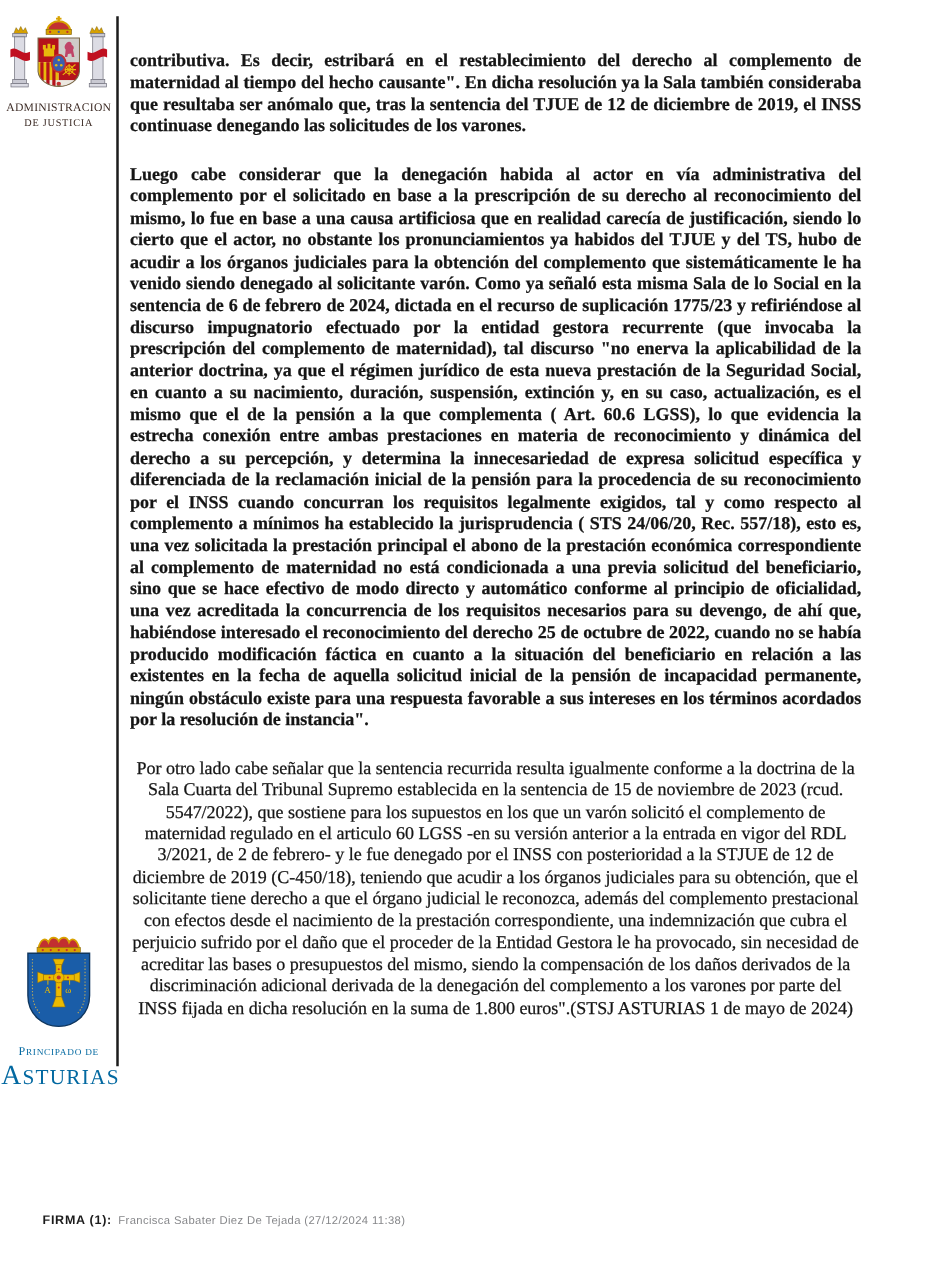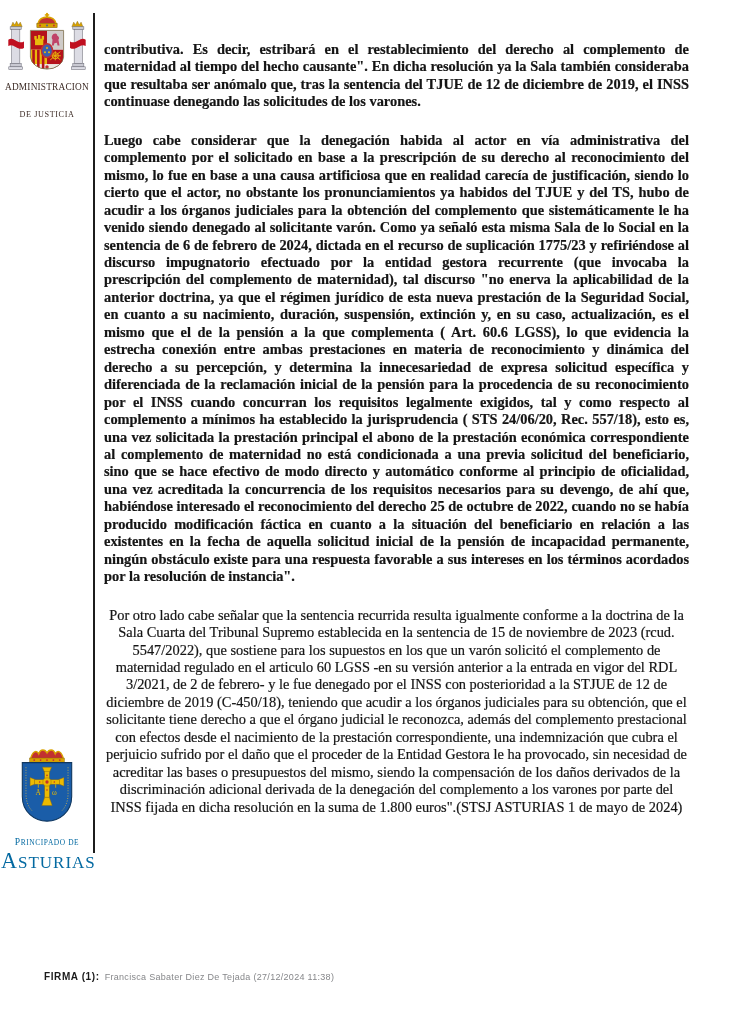--- a/index.html
+++ b/index.html
@@ -22,39 +22,39 @@
   
   .vrule{position:absolute;left:93px;top:13px;width:1.5px;height:840px;background:var(--rule);}
 
   
   .emblem-block{position:absolute;width:92px;text-align:center;}
   .emblem-block svg{display:block;margin:0 auto;}
   .spain-block{left:1px;top:12px;}
   .ast-block{left:1px;top:747px;}
   .cap{font-family:"Liberation Serif", serif;color:var(--emblem-text);line-height:1.15;}
   .sp-line1{font-size:9.3px;letter-spacing:.2px;}
-  .sp-line2{font-size:8.2px;letter-spacing:.6px;margin-top:17px;}
+  .sp-line2{font-size:8.2px;letter-spacing:.6px;margin-top:1px;}
   .ast-cap{color:#0369a1;}
   .ast-line1{font-size:7.4px;letter-spacing:.6px;margin-top:2px;}
   .ast-line2{font-size:17px;letter-spacing:1px;margin-top:0;}
   .ast-line1::first-letter,.ast-line2::first-letter{font-size:130%;}
 
   
   .body-text{
     position:absolute;left:104px;top:41px;width:585px;
     font-size:14.4px;line-height:17.45px;color:var(--body-text);
     -webkit-text-stroke:0.2px currentColor;
   }
   .body-text p{margin:0 0 21px 0;}
   .body-text p:last-child{margin-bottom:0;}
   .p-just{text-align:justify;text-justify:inter-word;font-weight:bold;}
   .p-left{text-align:center;}
 
   
-  .signature{position:absolute;left:44px;top:966px;font-family:"Liberation Sans", sans-serif;white-space:nowrap;}
+  .signature{position:absolute;left:34px;top:966px;font-family:"Liberation Sans", sans-serif;white-space:nowrap;}
   .sig-label{font-size:10px;font-weight:bold;color:#1b1b1b;letter-spacing:.6px;}
   .sig-value{font-size:9px;color:var(--sig-gray);margin-left:5px;letter-spacing:.3px;}
 </style>
 </head>
 <body>
 
 <div class="page">
 
   <div class="emblem-block spain-block">
     <svg width="86" height="70" viewBox="0 0 92 76" aria-hidden="true">

